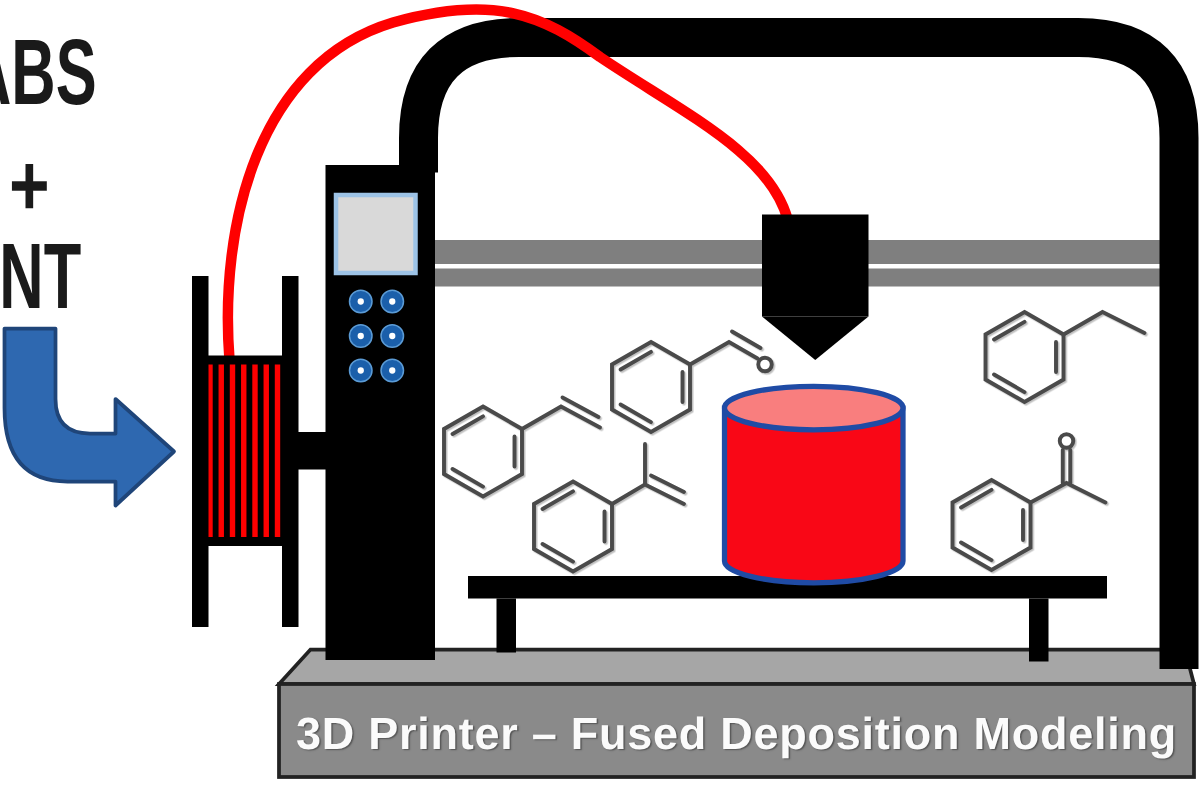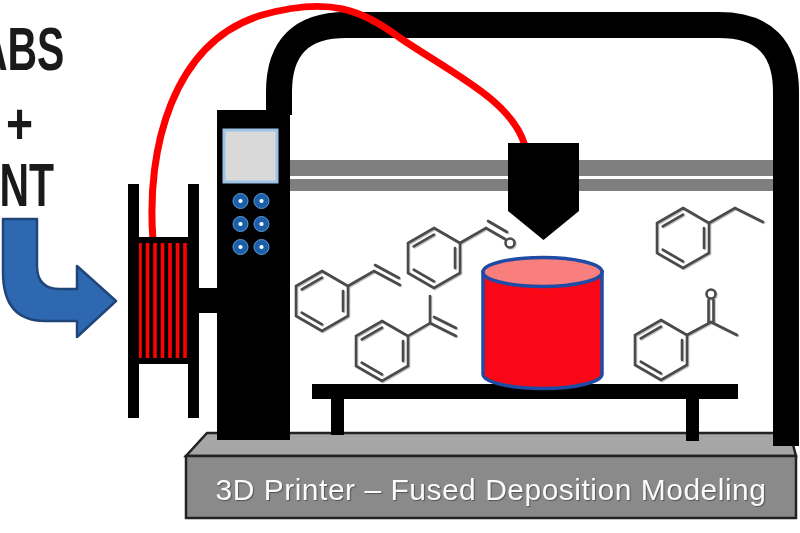--- a/index.html
+++ b/index.html
@@ -11,21 +11,21 @@
   .feed-line{
     position:absolute;color:#1a1a1a;font-weight:bold;line-height:1;
     white-space:nowrap;transform-origin:left top;
   }
   .feed-abs{left:-22px;top:18px;font-size:62px;transform:scaleX(0.66);}
   .feed-plus{left:6px;top:95px;font-size:58px;transform:scaleX(0.80);}
   .feed-cnt{left:-30px;top:154px;font-size:62px;transform:scaleX(0.66);}
   .base-caption{
     position:absolute;left:186px;top:462px;width:610px;height:56px;
     display:flex;align-items:center;justify-content:center;
-    color:#fbfbfb;font-weight:normal;font-size:30px;letter-spacing:0.5px;
+    color:#fbfbfb;font-weight:bold;font-size:30px;letter-spacing:0.5px;
     text-shadow:1px 1px 1px rgba(40,40,40,0.55);white-space:nowrap;
   }
   .mol{stroke:#4a4a4a;stroke-width:2.6;fill:none;stroke-linecap:round;
        filter:drop-shadow(1.5px 1.5px 0px rgba(185,185,185,0.9));}
 </style>
 </head>
 <body>
 
 <div class="canvas">
 

